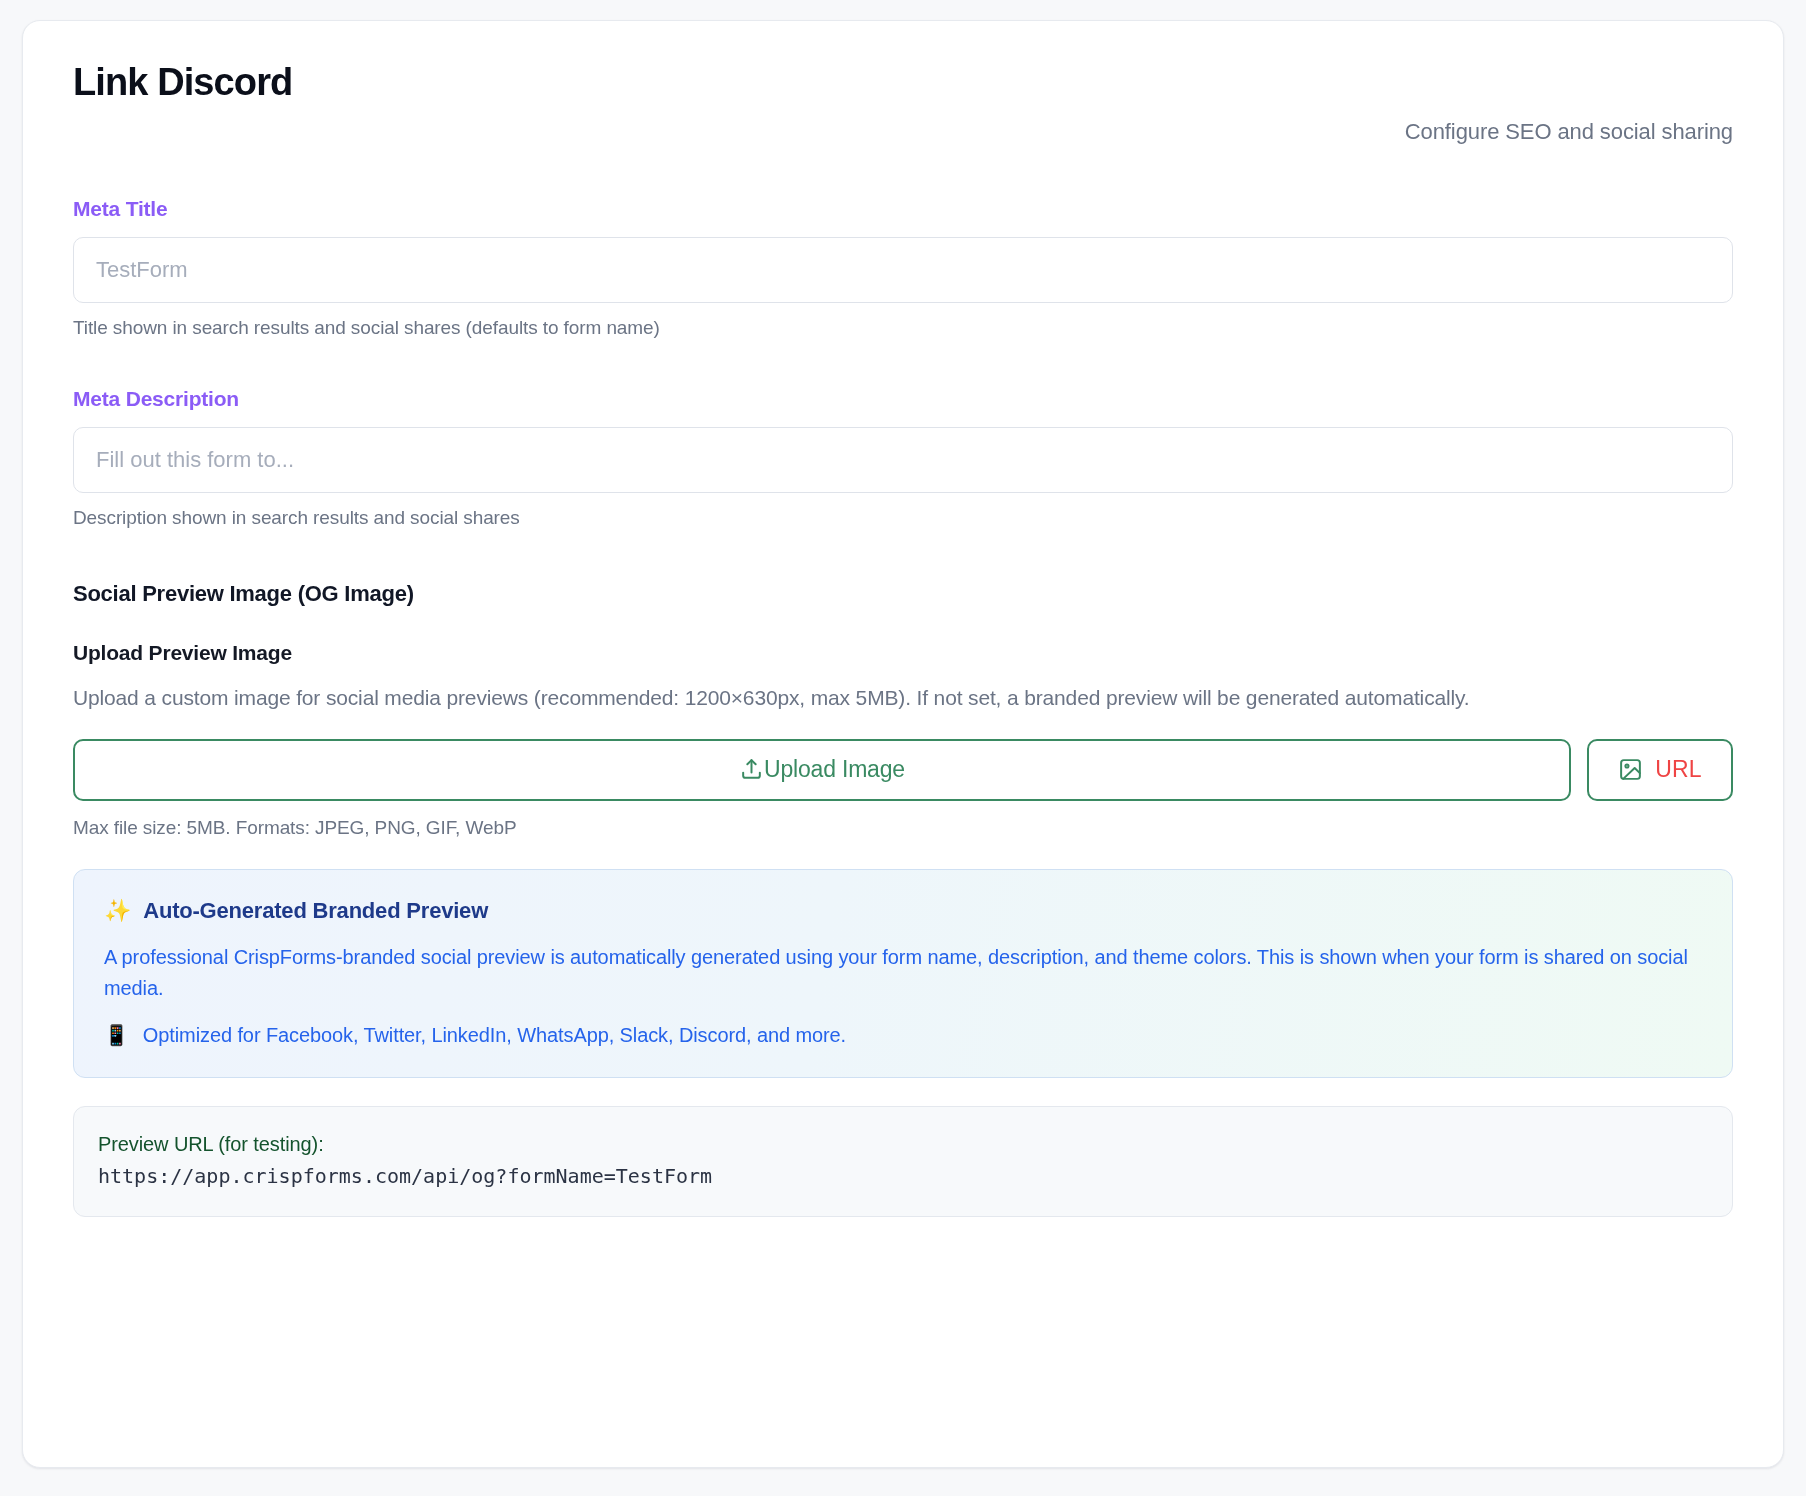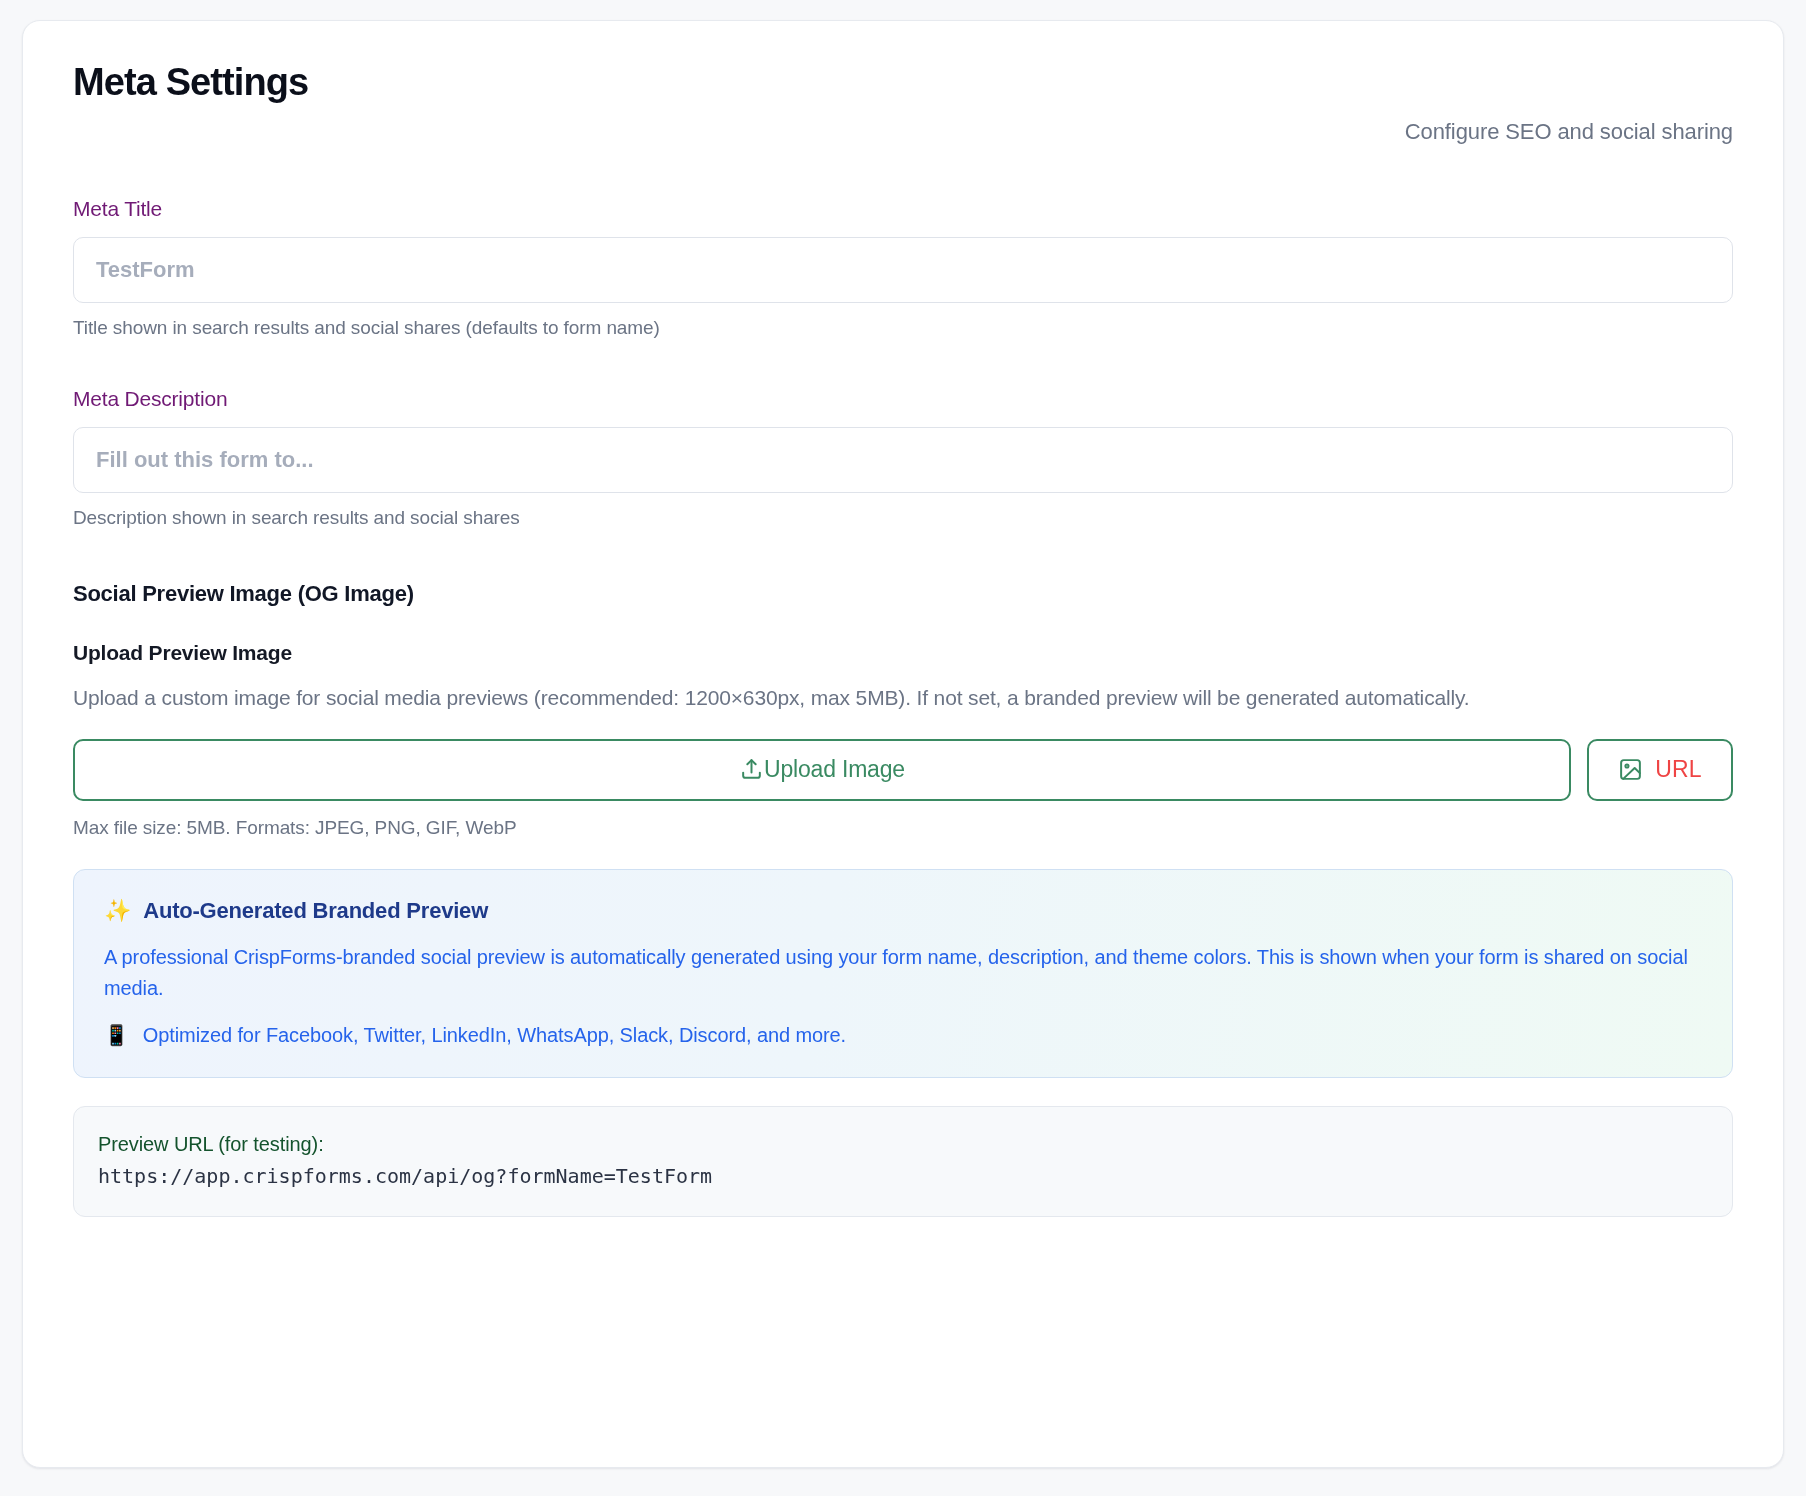--- a/index.html
+++ b/index.html
@@ -48,39 +48,38 @@
     letter-spacing: -0.1px;
     text-align: right;
   }
 
   
   .field-group { margin-top: 52px; }
   .field-group.second { margin-top: 48px; }
 
   .field-label {
     font-size: 21px;
-    font-weight: 400;
-    color: #701a75;
+    font-weight: 700;
+    color: #8b5cf6;
     letter-spacing: -0.2px;
   }
 
   .text-input {
     display: block;
     width: 100%;
     height: 66px;
     margin-top: 16px;
     padding: 0 22px;
     font-family: "Liberation Sans", sans-serif;
     font-size: 22px;
     color: #1e2533;
     background: #ffffff;
     border: 1px solid #dfe3ea;
     border-radius: 10px;
     outline: none;
-    font-weight: bold;
   }
   .text-input::placeholder { color: #a6adbb; }
 
   .field-hint {
     margin-top: 14px;
     font-size: 19px;
     color: #6b7485;
     letter-spacing: -0.1px;
   }
 
@@ -230,21 +229,21 @@
     word-break: break-all;
   }
 </style>
 </head>
 <body>
 
 <div class="page">
   <div class="card">
     <div class="inner">
 
-      <h1 class="page-title">Meta Settings</h1>
+      <h1 class="page-title">Link Discord</h1>
       <div class="page-subtitle">Configure SEO and social sharing</div>
 
       <div class="field-group">
         <label class="field-label">Meta Title</label>
         <input class="text-input" type="text" placeholder="TestForm" style="">
         <div class="field-hint">Title shown in search results and social shares (defaults to form name)</div>
       </div>
 
       <div class="field-group second">
         <label class="field-label">Meta Description</label>

